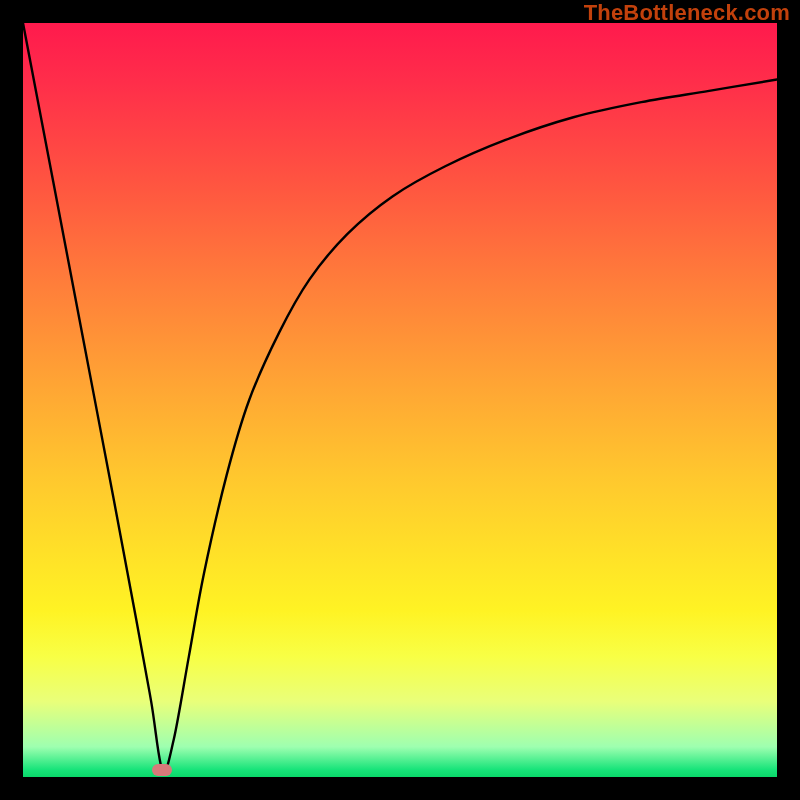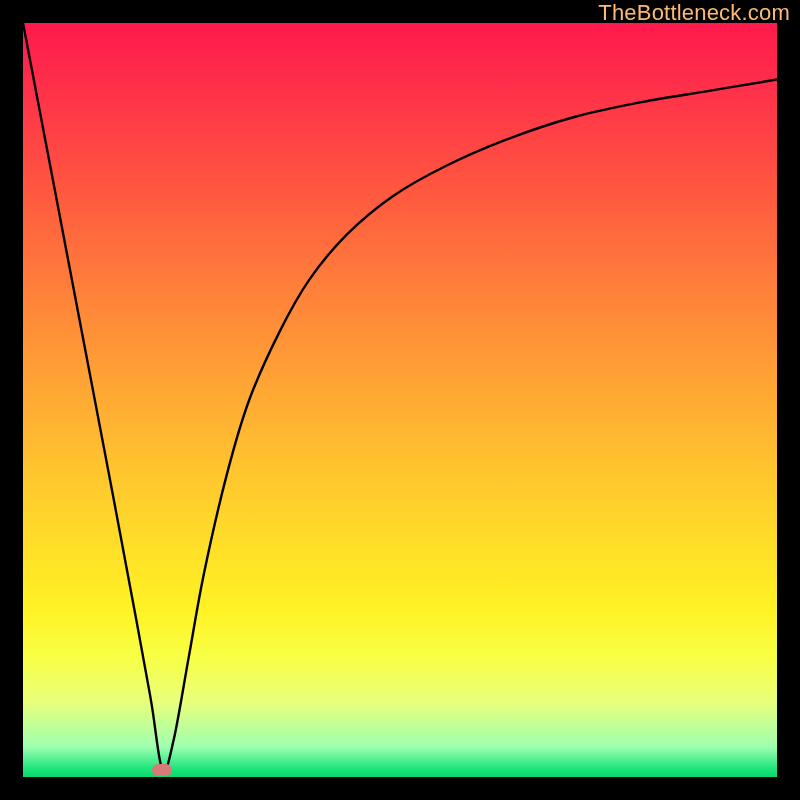--- a/index.html
+++ b/index.html
@@ -56,23 +56,23 @@
     width: 20px;
     height: 12px;
     border-radius: 6px;
     background: #d77a7a;
     transform: translate(-50%, -50%);
   }
   .watermark {
     position: absolute;
     top: 0px;
     right: 10px;
-    color: #fdba74;
+    color: #c2410c;
     font-size: 22px;
-    font-weight: 400;
+    font-weight: 700;
     letter-spacing: 0.2px;
     user-select: none;
   }
 </style>
 </head>
 <body>
 
 <div class="chart-frame">
 
   <div class="watermark">TheBottleneck.com</div>

